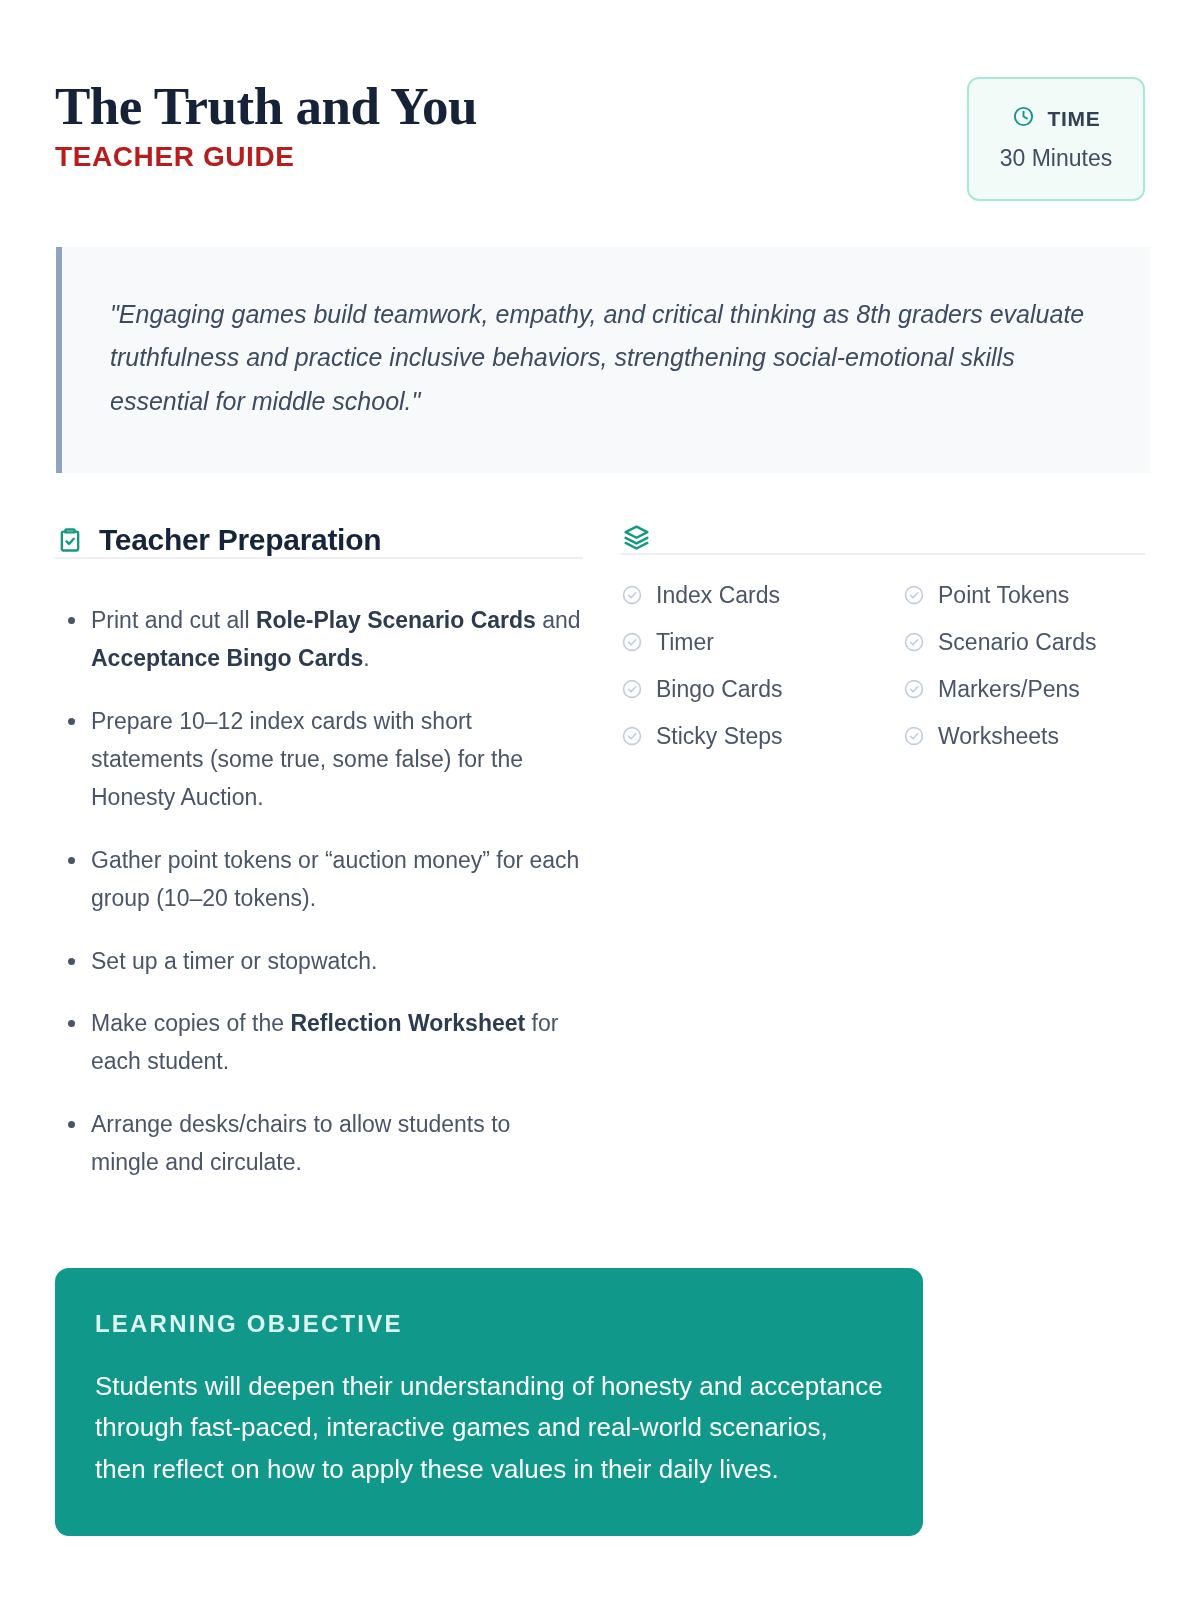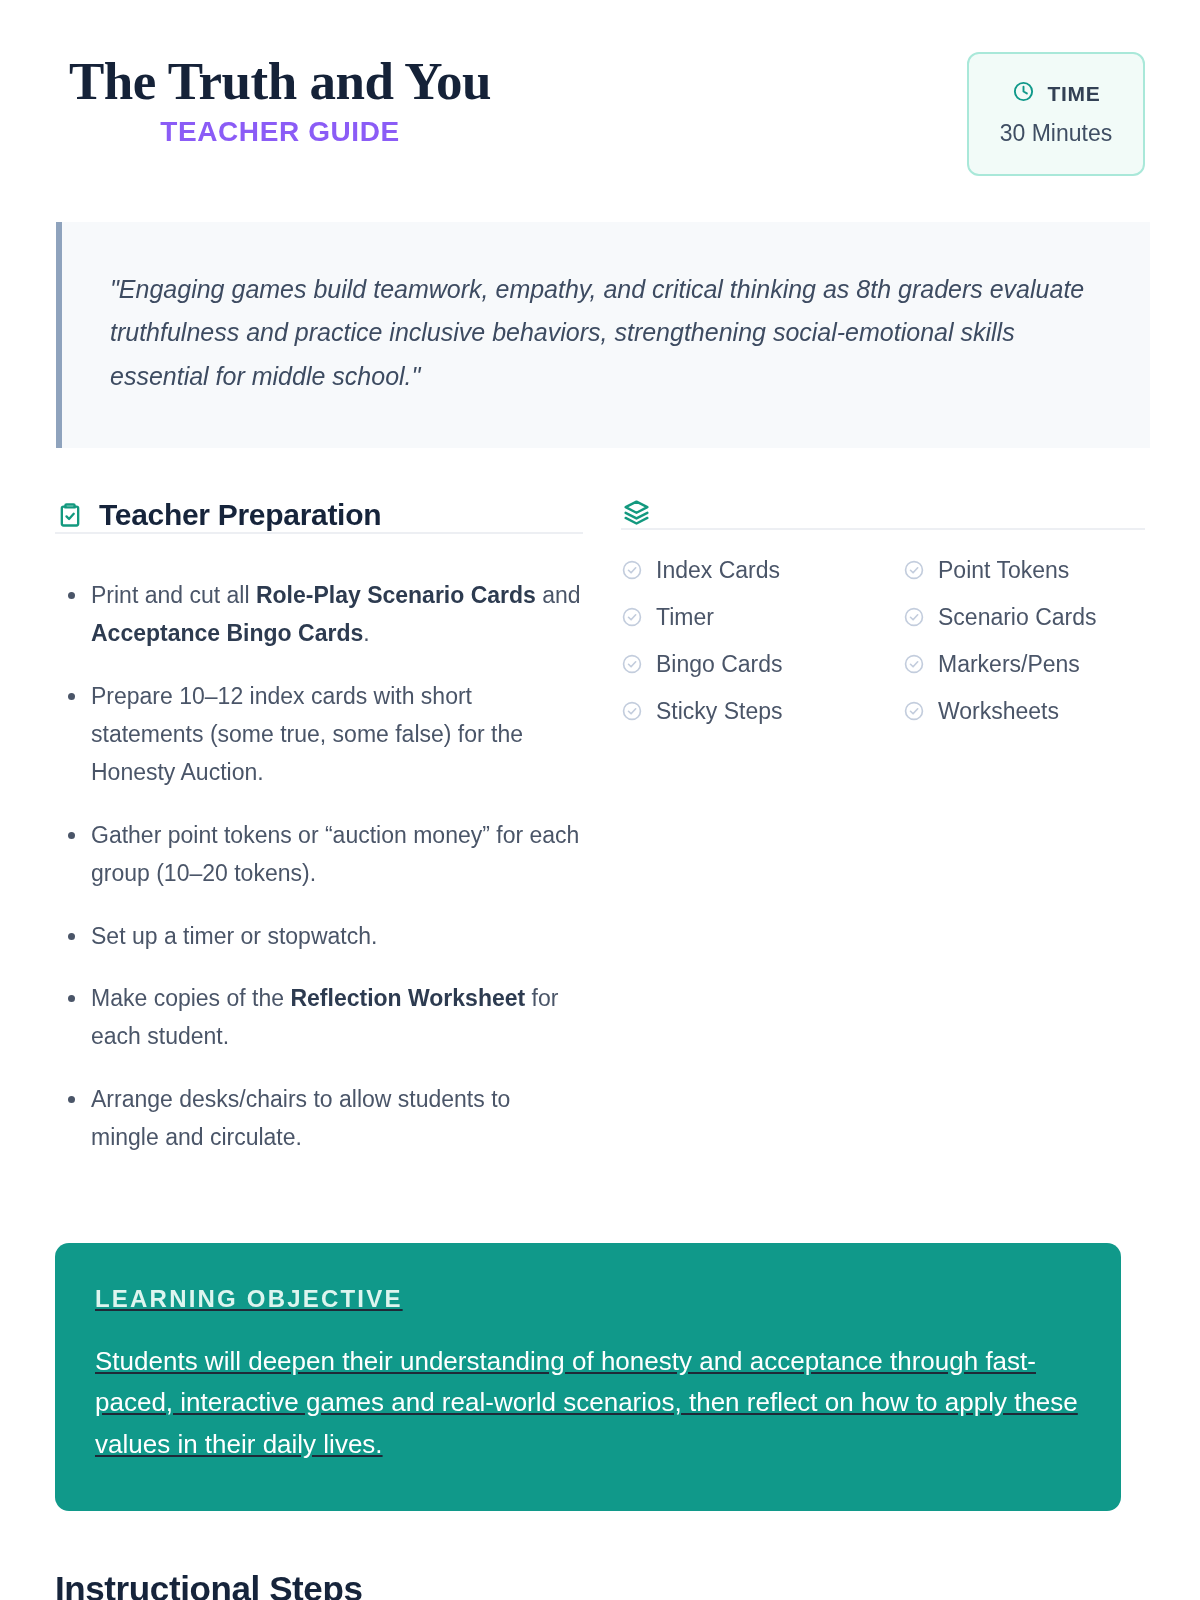--- a/index.html
+++ b/index.html
@@ -22,43 +22,41 @@
     width: 1200px;
     height: 1600px;
     padding: 0 55px;
   }
 
   
   .header {
     display: flex;
     align-items: flex-start;
     justify-content: space-between;
-    padding-top: 52px;
-    margin-left: 14px;
+    padding-top: 77px;
   }
 
   .title-block { padding-top: 2px; }
 
   .doc-title {
     font-family: "Liberation Serif", "DejaVu Serif", serif;
     font-size: 53px;
     font-weight: bold;
     line-height: 1.04;
     letter-spacing: -0.5px;
     color: #152238;
   }
 
   .doc-subtitle {
     margin-top: 7px;
     font-size: 28px;
     font-weight: bold;
     letter-spacing: 0.6px;
-    color: #8b5cf6;
+    color: #b91c1c;
     text-transform: uppercase;
-    text-align: center;
   }
 
   .time-badge {
     width: 178px;
     min-height: 124px;
     background: #f2fbf8;
     border: 2px solid #a9e8d9;
     border-radius: 12px;
     padding: 26px 18px 20px;
     text-align: center;
@@ -176,25 +174,24 @@
     gap: 13px;
     font-size: 23px;
     color: #4a5568;
   }
 
   .check-icon { flex: 0 0 22px; height: 22px; display: block; }
 
   
   .objective {
     margin-top: 62px;
-    width: 1066px;
+    width: 868px;
     background: #10998a;
     border-radius: 14px;
     padding: 42px 40px 46px;
-    text-decoration: underline;
   }
 
   .objective-label {
     font-size: 24px;
     font-weight: bold;
     letter-spacing: 2.2px;
     color: #ddf5ef;
     text-transform: uppercase;
   }
 

